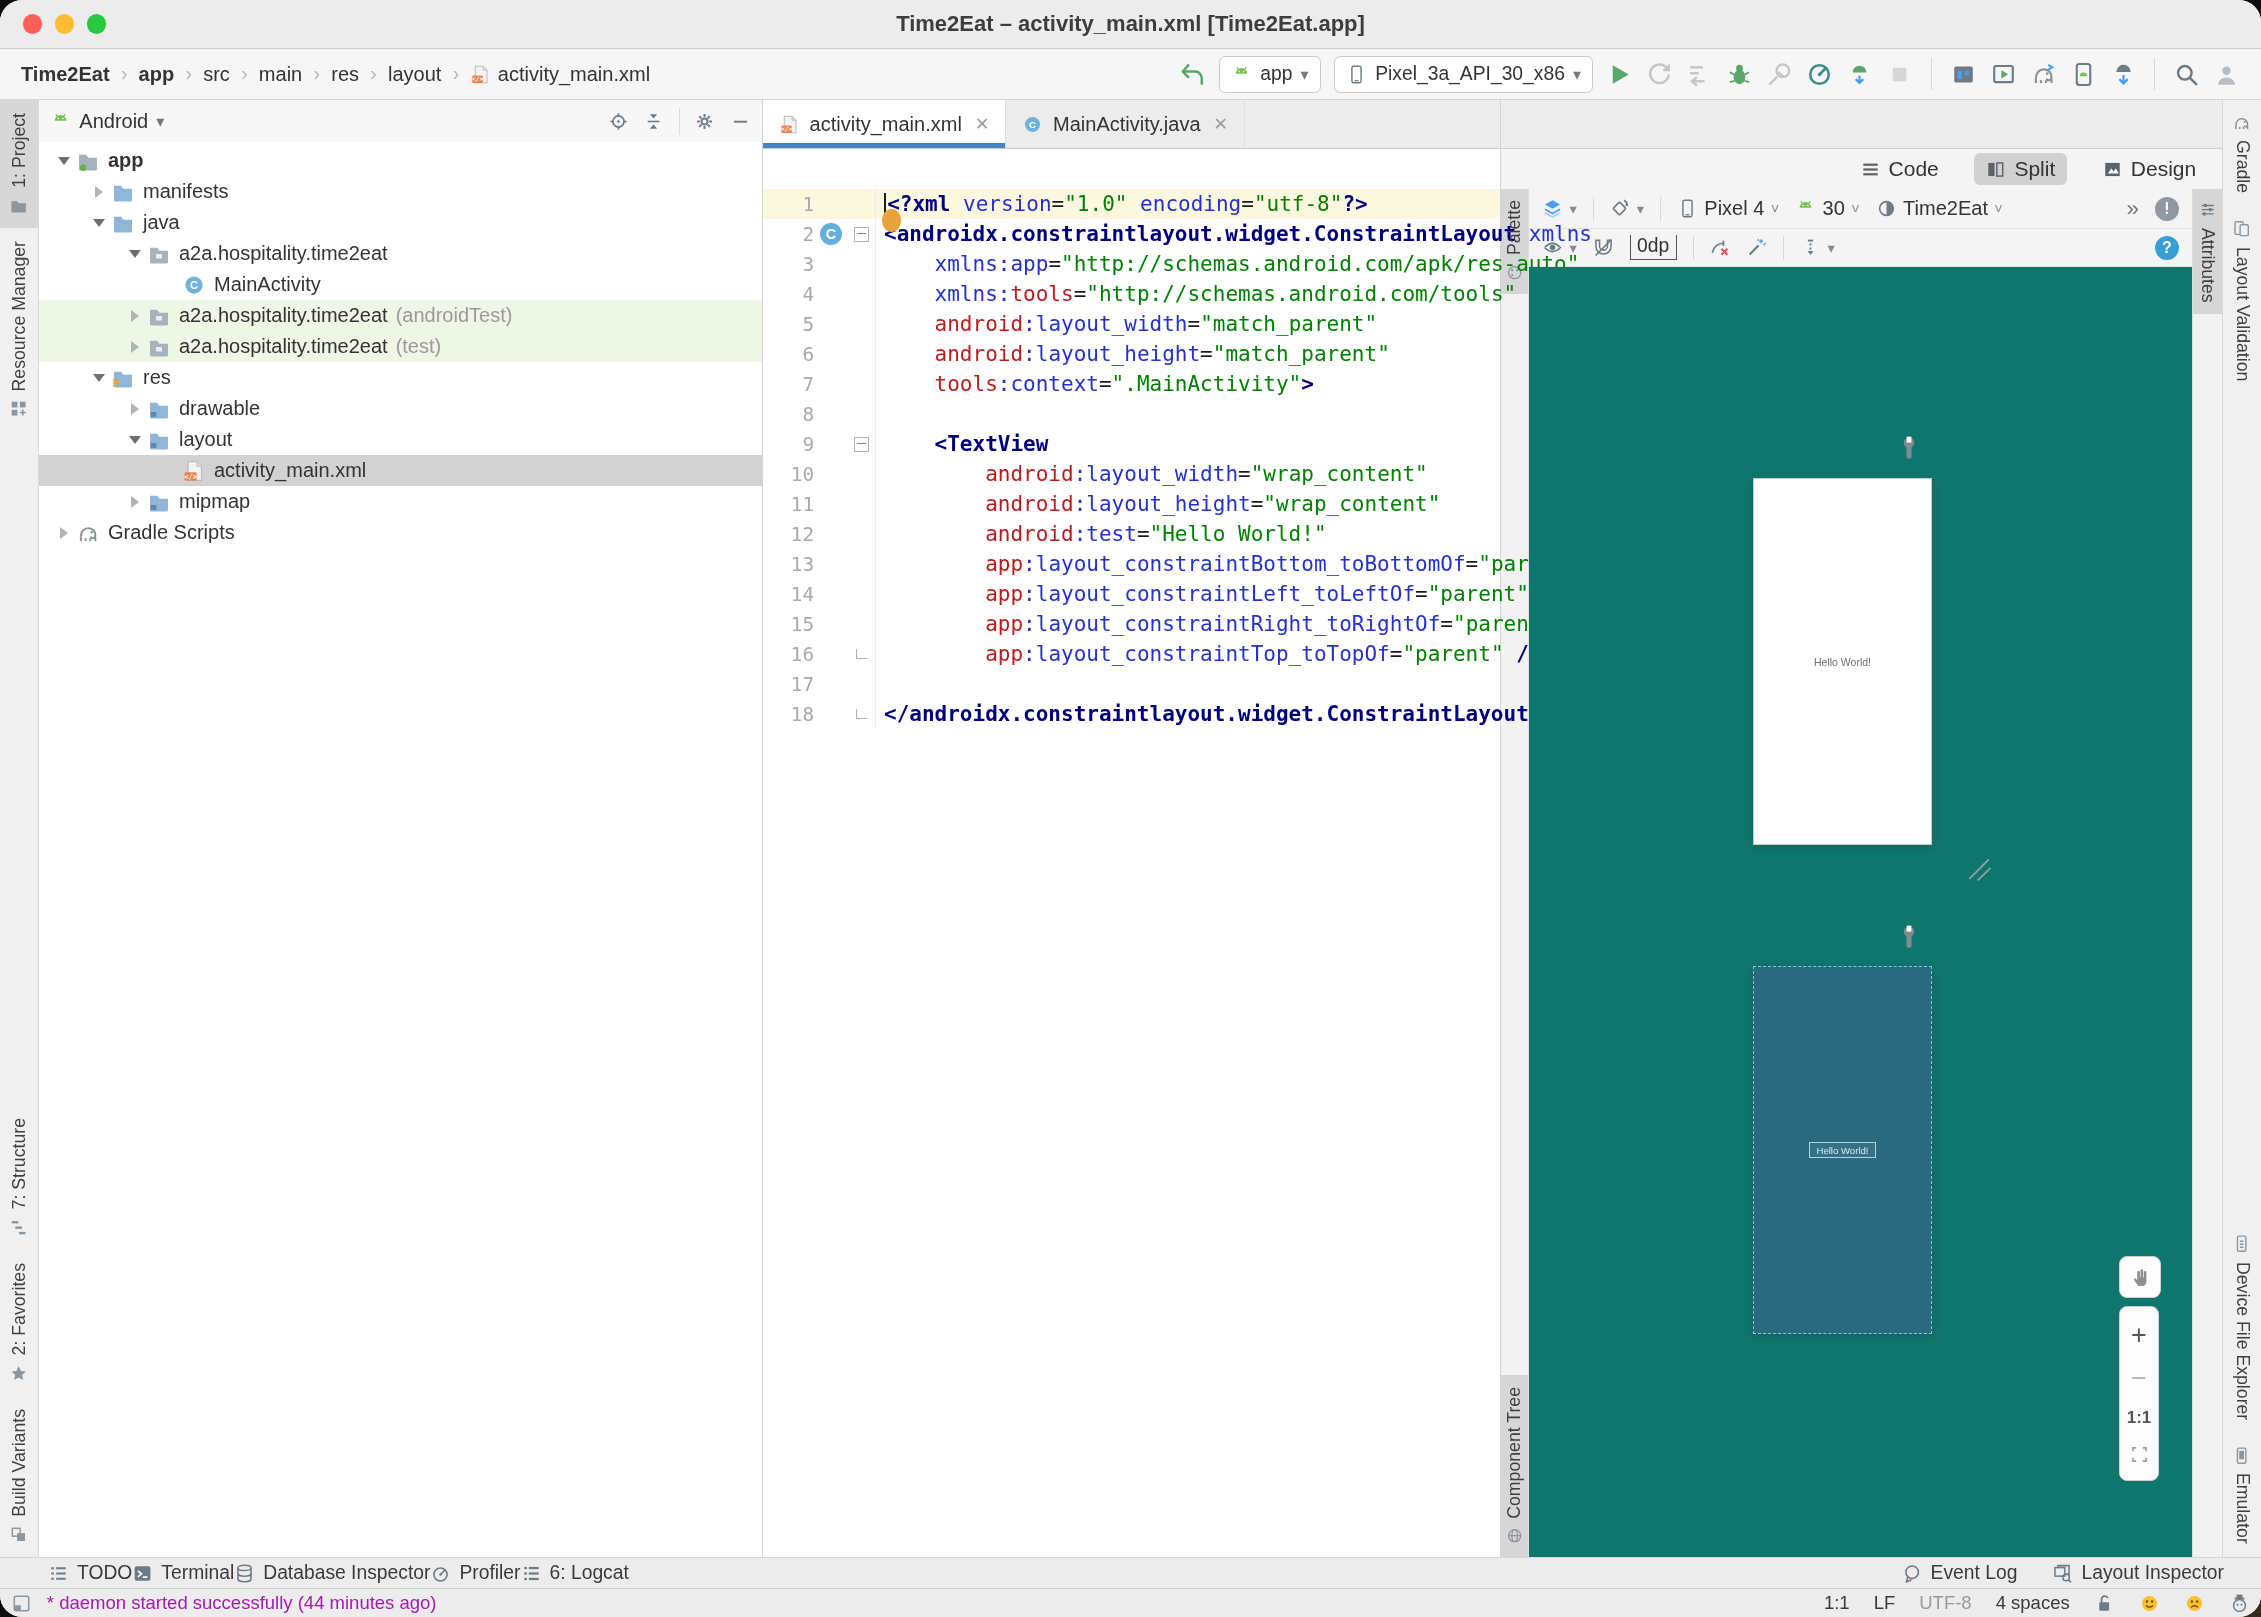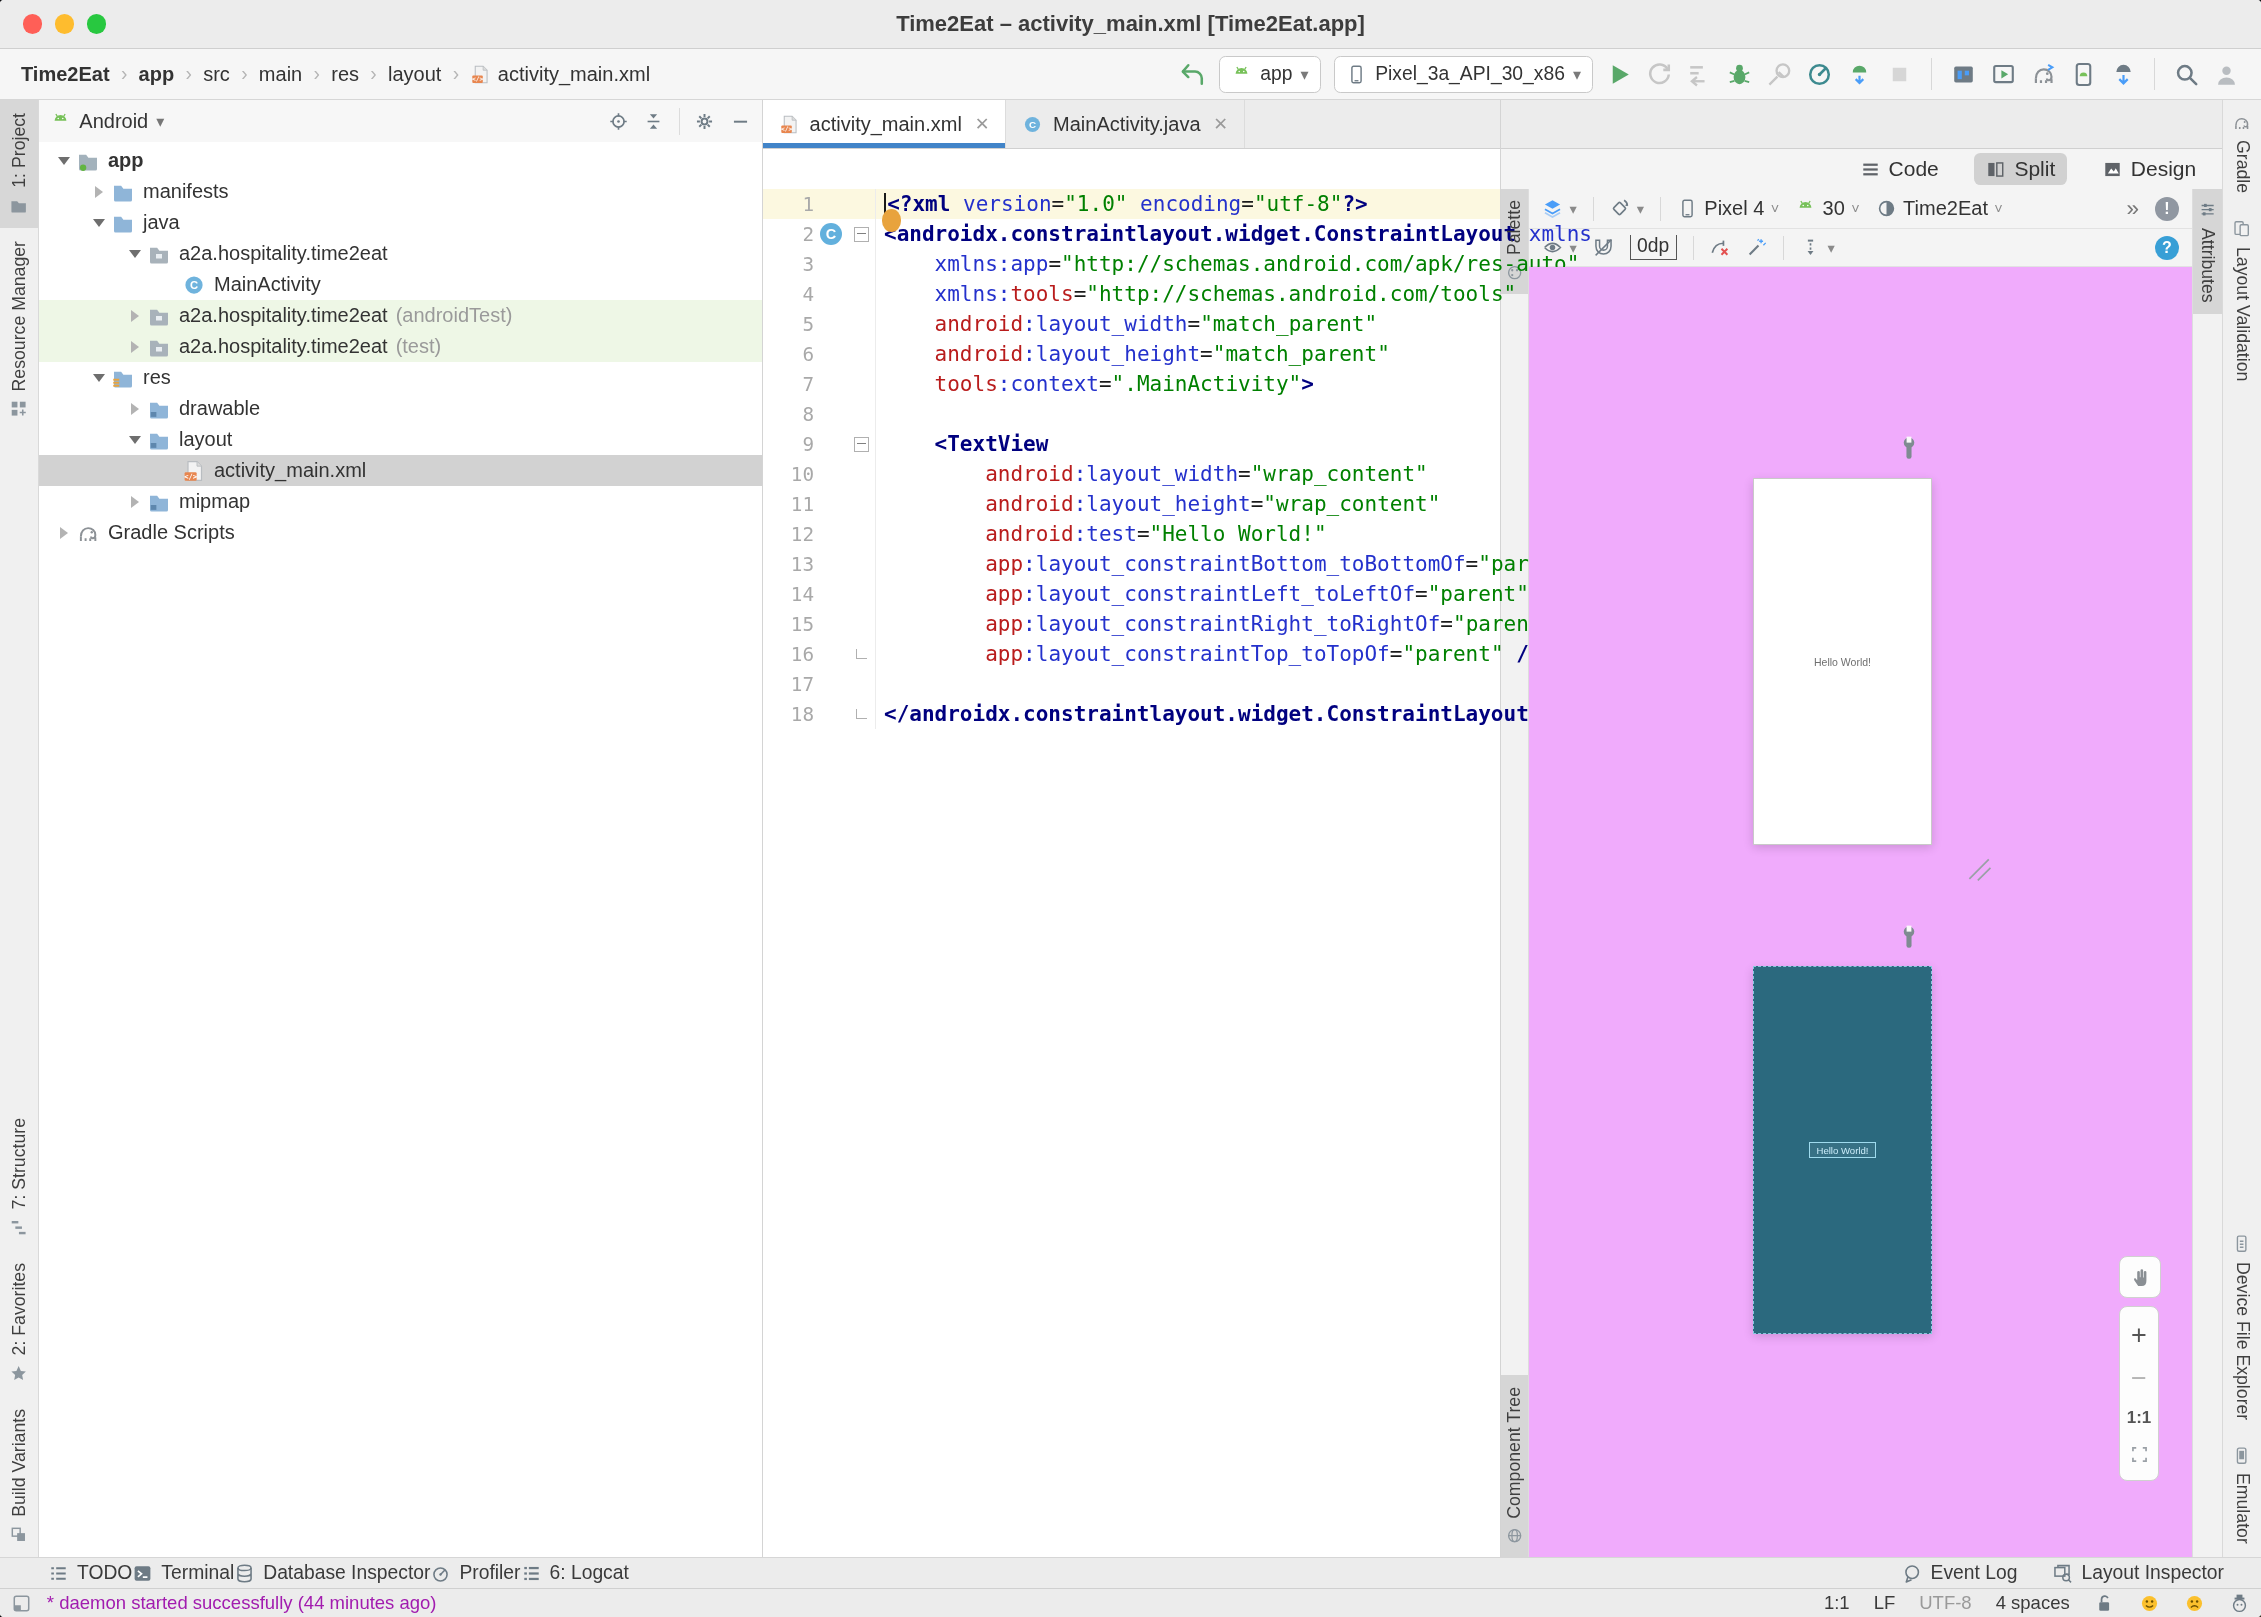--- a/index.html
+++ b/index.html
@@ -1,18 +1,18 @@
 <!DOCTYPE html>
 <html style="font-size:13px"><head>
 <meta charset="utf-8">
 <style>
   html,body{margin:0;padding:0;width:2261px;height:1618px;overflow:hidden;
     background:radial-gradient(965px 402px at 95% 100%, #3a3420 0%, #141518 55%, #0c0d10 100%);
     font-family:"Liberation Sans", sans-serif;-webkit-font-smoothing:antialiased;}
-  .window{position:absolute;inset:0;border-radius:4px;overflow:hidden;background:#fff;}
+  .window{position:absolute;inset:0;border-radius:22px;overflow:hidden;background:#fff;}
   
   .titlebar{position:absolute;top:0;left:0;right:0;height:48px;background:#ececec;border-bottom:0.8px solid #cfcfcf;display:flex;align-items:center;}
   .traffic{display:flex;gap:13px;margin-left:22.5px;}
   .tl{width:19.3px;height:19.3px;border-radius:50%;}
   .tl.red{background:#ff5f57;} .tl.yellow{background:#febc2e;} .tl.green{background:#28c840;}
   .win-title{position:absolute;left:0;right:0;text-align:center;font-size:22px;font-weight:bold;color:#3d3d3d;}
   
   .navbar{position:absolute;top:49px;left:0;right:0;height:51px;background:#f6f6f6;border-bottom:0.8px solid #d6d6d6;display:flex;align-items:center;padding:0 21px;box-sizing:border-box;}
   .breadcrumbs{display:flex;align-items:center;gap:11.3px;font-size:20px;color:#333;}
   .crumb{display:flex;align-items:center;gap:6.4px;}
@@ -99,21 +99,21 @@
   .design-center{flex:1;display:flex;flex-direction:column;min-width:0;}
   .dtoolbar{background:#f4f4f4;border-bottom:0.8px solid #e2e2e2;display:flex;align-items:center;gap:16px;padding:0 13px;font-size:20px;color:#333;}
   .dta{height:39px;} .dtb{height:37px;}
   .dd{display:flex;align-items:center;gap:6.4px;}
   .dd .caret{color:#8a8a8a;font-size:14.5px;}
   .dsep{width:0.8px;height:24px;background:#d8d8d8;}
   .spacer{flex:1;}
   .circ{width:24px;height:24px;border-radius:50%;display:flex;align-items:center;justify-content:center;color:#fff;font-weight:bold;font-size:16px;}
   .circ.gray{background:#9097a1;} .circ.blue{background:#389fd6;}
   .margin-chip{font-size:19.3px;color:#333;border-bottom:1.6px solid #555;border-left:1.6px solid #555;border-right:1.6px solid #555;height:24px;display:flex;align-items:flex-start;padding:0 6.4px;line-height:21px;}
-  .canvas{flex:1;position:relative;background:#f0abfc;overflow:hidden;}
+  .canvas{flex:1;position:relative;background:#0f766e;overflow:hidden;}
   .phone-frame{position:absolute;width:179px;box-sizing:border-box;}
   .frame-design{top:211px;left:224px;height:367px;background:#fff;border:0.8px solid #c9c9c9;box-shadow:0 3.2px 9.6px rgba(0,0,0,.16);display:flex;align-items:center;justify-content:center;}
   .frame-design .hello{font-size:10.5px;color:#6f6f6f;}
   .frame-blueprint{top:699px;left:224px;height:368px;background:#2b697e;border:1.6px dashed #85c8de;box-shadow:0 3.2px 9.6px rgba(0,0,0,.16);display:flex;align-items:center;justify-content:center;}
   .bp-label{border:1.6px solid #9fdbee;color:#c9ecf9;font-size:9.6px;padding:1.6px 6.4px;background:rgba(255,255,255,.06);}
   .wrench{position:absolute;width:24px;height:27px;}
   .wrench.a{top:167px;left:368px;} .wrench.b{top:656px;left:368px;}
   .resize-handle{position:absolute;top:589px;left:437px;width:27px;height:27px;}
   .zoom-hand{position:absolute;top:989px;left:590px;width:40px;height:40px;background:#fdfdfd;border:0.8px solid #d0d0d0;border-radius:8px;display:flex;align-items:center;justify-content:center;}
   .zoom-group{position:absolute;top:1039px;left:590px;width:40px;height:175px;background:#fdfdfd;border:0.8px solid #d0d0d0;border-radius:8px;display:flex;flex-direction:column;align-items:center;justify-content:space-around;padding:6.4px 0;box-sizing:border-box;}

